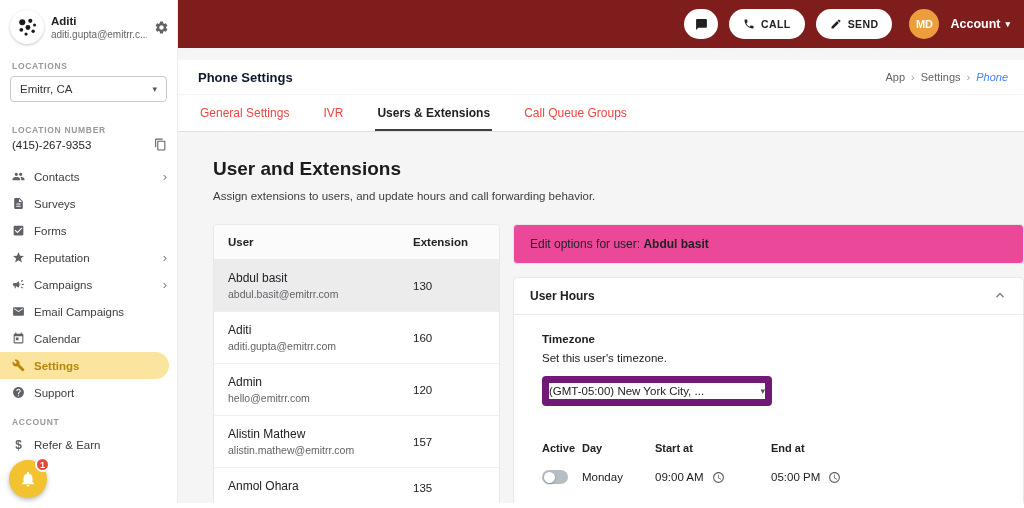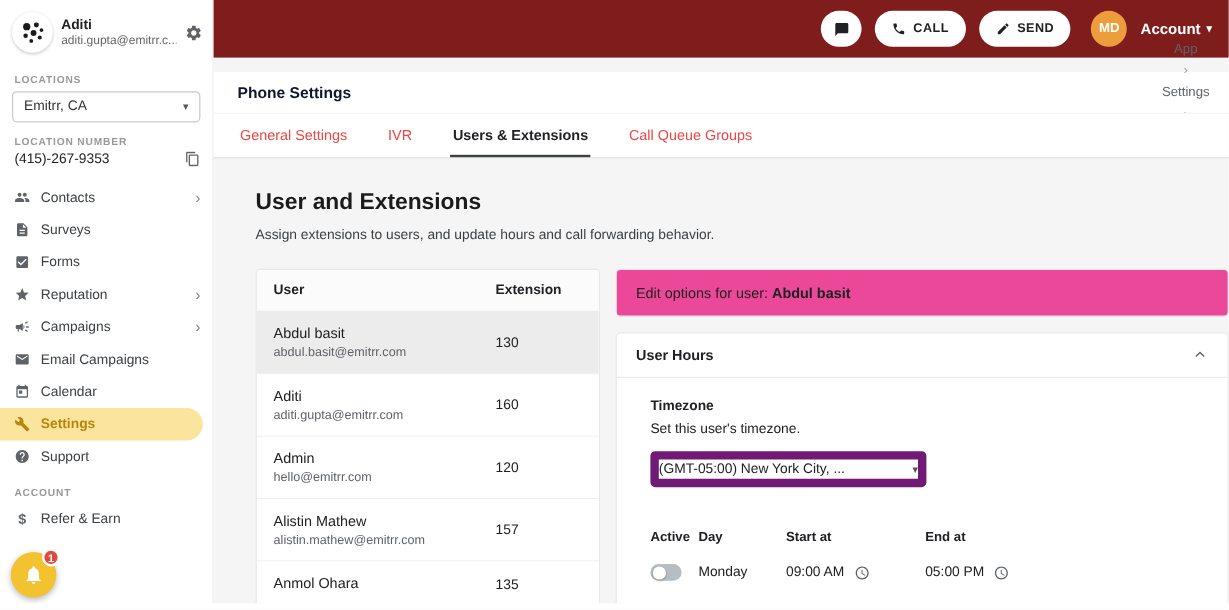--- a/index.html
+++ b/index.html
@@ -14,21 +14,21 @@
   
   .sidebar { width:178px; min-width:178px; background:#fff; border-right:1px solid #ececec;
              position:relative; display:flex; flex-direction:column; }
   .user-row { display:flex; align-items:center; gap:7px; padding:10px 8px 6px 10px; }
   .logo { width:34px; height:34px; border-radius:50%; box-shadow:0 1px 3px rgba(0,0,0,.22); flex:none; background:#fff; }
   .user-meta { flex:1; min-width:0; }
   .user-name { font-size:11.5px; font-weight:700; color:#222; }
   .user-email { font-size:10px; color:#666; white-space:nowrap; overflow:hidden; margin-top:2px; }
   .gear-btn { flex:none; color:#5f6368; cursor:pointer; display:flex; }
   .sec-label { font-size:8.5px; letter-spacing:.7px; color:#999; padding:0 12px; margin-top:11px; font-weight:600; }
-  .loc-select { margin:5px 10px 0; border:1px solid #c9c9c9; border-radius:4px; height:26px;
+  .loc-select { margin:5px 10px 12px; border:1px solid #c9c9c9; border-radius:4px; height:26px;
                 display:flex; align-items:center; justify-content:space-between; padding:0 9px;
                 font-size:11.5px; color:#333; cursor:pointer; background:#fff; }
   .caret { font-size:9px; color:#555; }
   .loc-num-row { display:flex; align-items:center; justify-content:space-between; padding:3px 10px 0 12px; }
   .loc-num { font-size:11.5px; color:#222; }
   .copy-btn { color:#5f6368; cursor:pointer; display:flex; }
   .menu { margin-top:12px; }
   .menu-item { height:27px; display:flex; align-items:center; gap:9px; padding:0 10px 0 12px;
                font-size:11.5px; color:#3c4043; cursor:pointer; }
   .menu-item svg { width:13px; height:13px; color:#5f6368; flex:none; }
@@ -56,21 +56,21 @@
               cursor:pointer; font-family:inherit; }
   .pill-btn svg { width:12px; height:12px; color:#202124; }
   .avatar { width:30px; height:30px; border-radius:50%; background:#EE9D3C; color:#fff; font-size:11px;
             font-weight:700; display:flex; align-items:center; justify-content:center; margin-left:6px; flex:none; }
   .account-lbl { color:#fff; font-size:12.5px; font-weight:600; display:flex; align-items:center; gap:5px; cursor:pointer; }
   .account-lbl .caret { color:#fff; }
 
   .page-head { margin-top:12px; background:#fff; height:34px; display:flex; align-items:center;
                justify-content:space-between; padding:0 16px 0 20px; flex:none; }
   .page-title { font-size:13px; font-weight:700; color:#0f172a; }
-  .breadcrumb { display:flex; align-items:center; gap:6px; font-size:11px; color:#5f6368;flex-direction:column; }
+  .breadcrumb { display:flex; align-items:center; gap:6px; font-size:11px; color:#5f6368; }
   .breadcrumb .sep { color:#9aa0a6; }
   .crumb { cursor:pointer; }
   .crumb.current { color:#4285F4;font-style:italic; }
 
   .tabs { background:#fff; display:flex; gap:30px; padding:0 20px; border-bottom:1px solid #e0e0e0;
           border-top:1px solid #f4f4f4; flex:none; }
   .tab { padding:11px 2px 9px; font-size:12px; color:#ef4444; cursor:pointer; border-bottom:2px solid transparent; }
   .tab.active { color:#202124; font-weight:600; border-bottom-color:#3c4043; }
 
   .content { flex:1; padding:26px 0 0 35px; overflow:hidden; min-width:0; }

